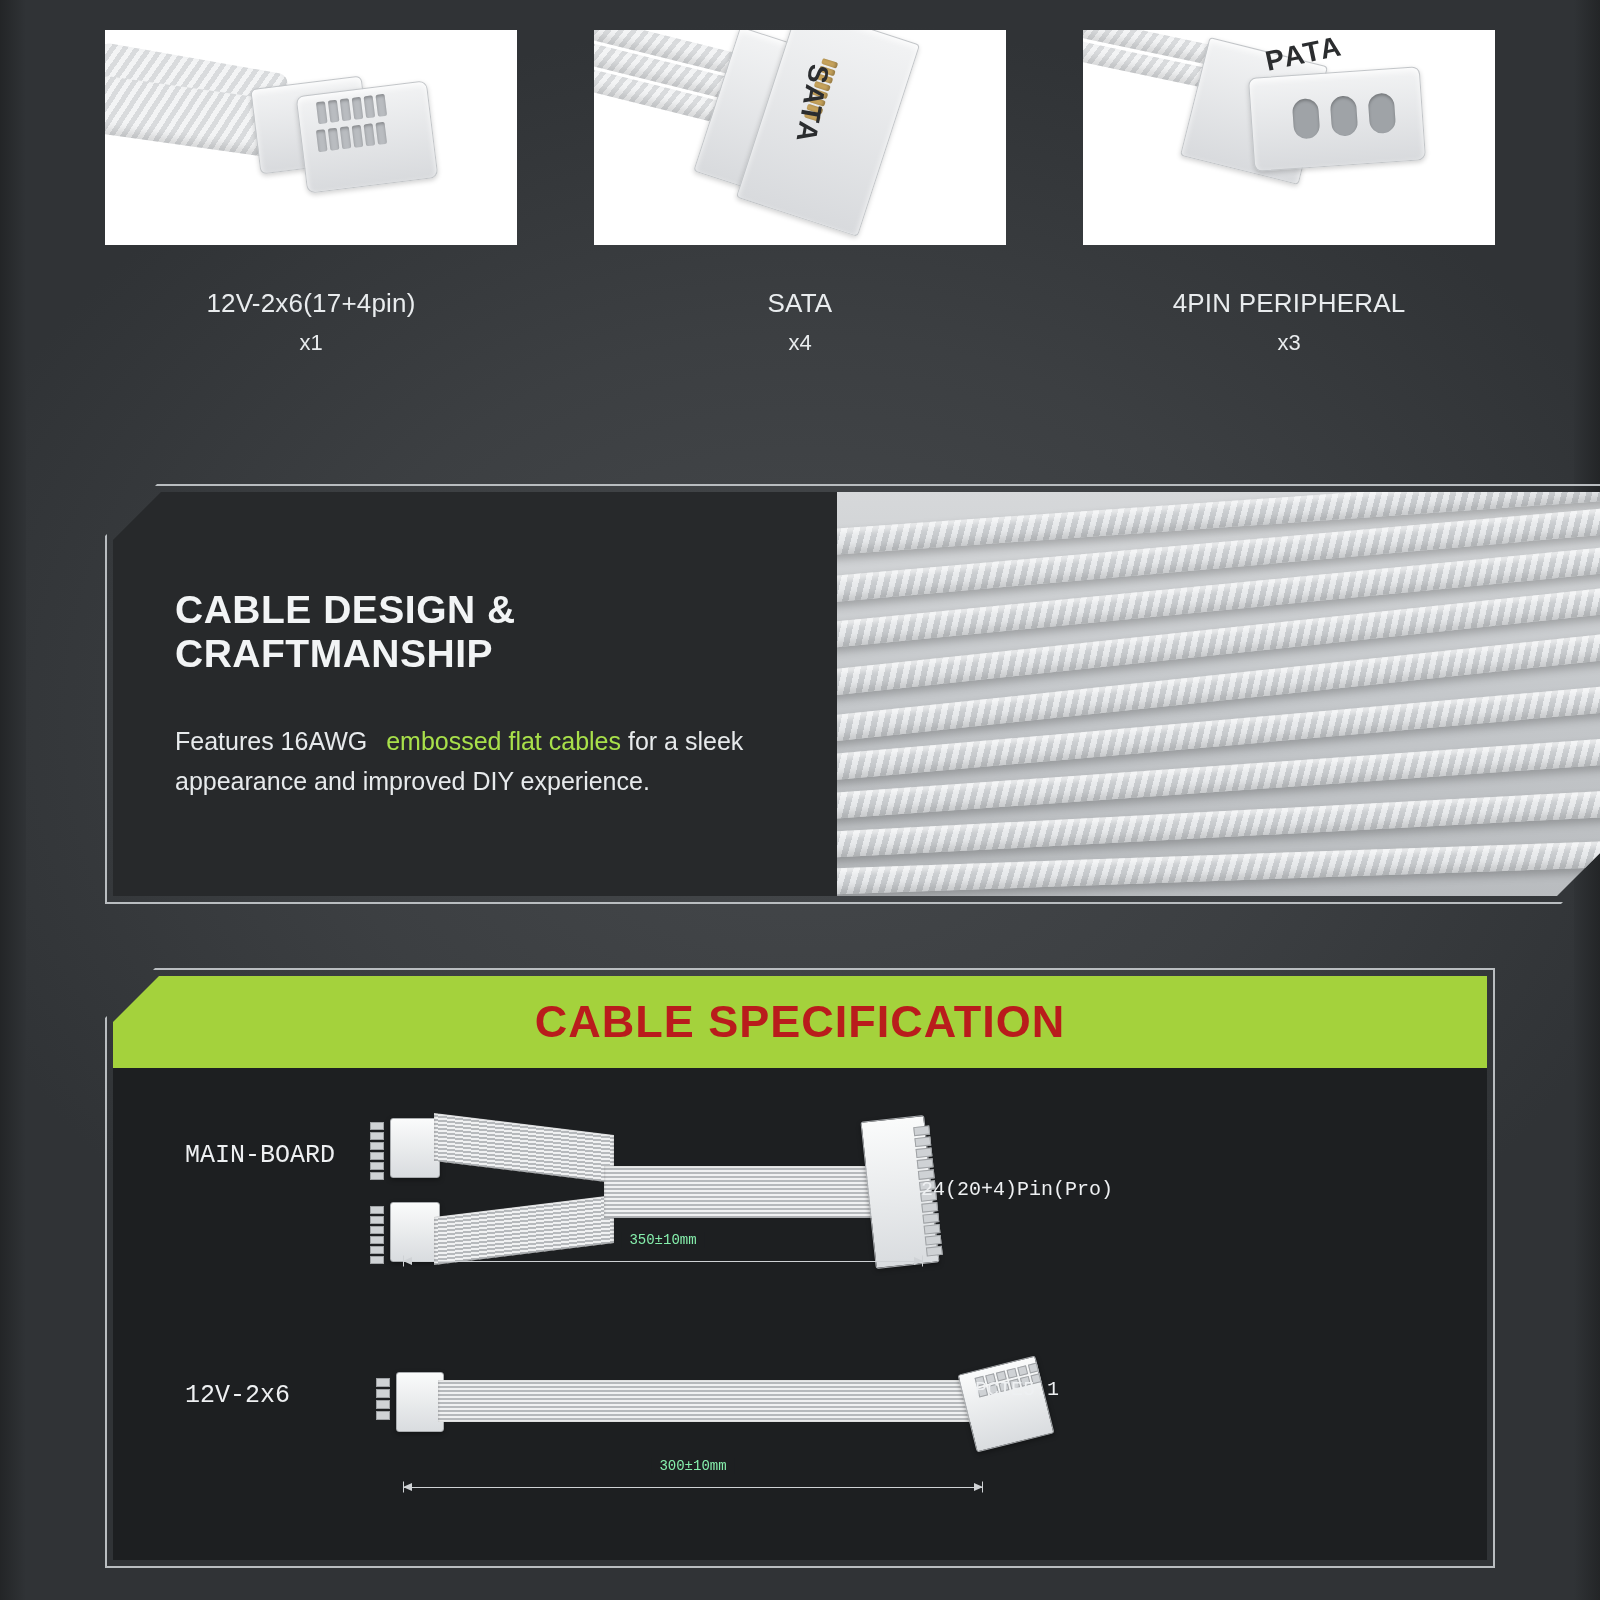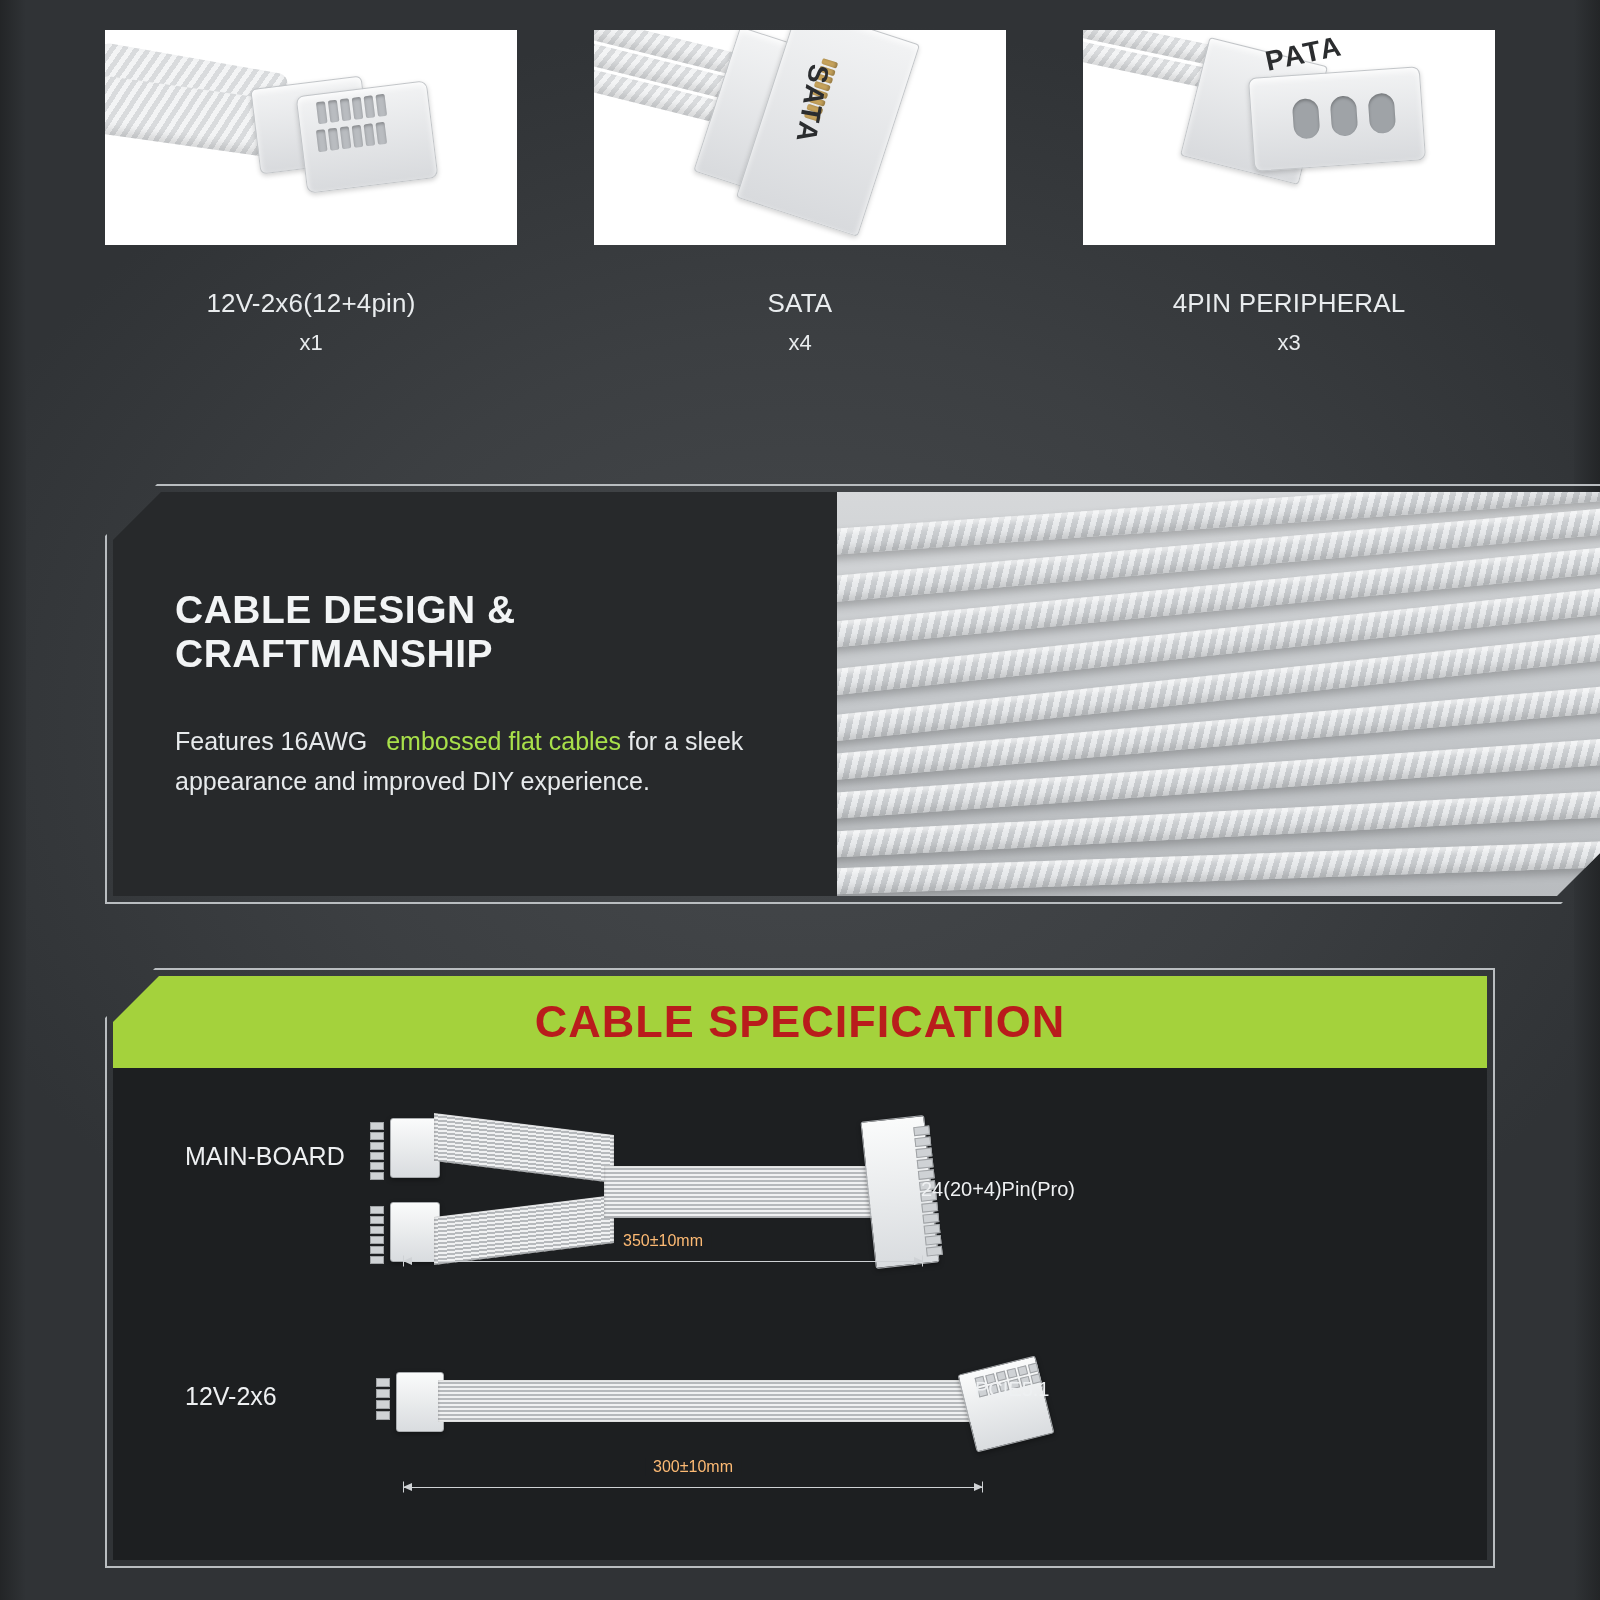--- a/index.html
+++ b/index.html
@@ -194,20 +194,21 @@
     font-weight: bold;
     letter-spacing: 1px;
   }
   .spec-body {
     position: absolute;
     left: 8px;
     top: 100px;
     right: 8px;
     bottom: 8px;
     background: #1d1f21;
+    font-family: Liberation Mono, monospace;
   }
   .spec-row {
     position: absolute;
     left: 0;
     width: 100%;
     height: 180px;
   }
   .row1 { top: 32px; }
   .row2 { top: 262px; }
   .row-name {
@@ -258,22 +259,22 @@
     border-top: 4px solid transparent;
     border-bottom: 4px solid transparent;
   }
   .dim-arrow-l { left: 0; border-right: 9px solid #cfd2d5; }
   .dim-arrow-r { right: 0; border-left: 9px solid #cfd2d5; }
   .dim-text {
     position: absolute;
     left: 50%;
     transform: translateX(-50%);
     top: -20px;
-    color: #fdba74;
-    font-size: 16px;
+    color: #86efac;
+    font-size: 14px;
     background: #1d1f21;
     padding: 0 8px;
     white-space: nowrap;
   }
 
   
   .harness {
     position: absolute;
   }
   .wirebundle {
@@ -323,21 +324,21 @@
         </div>
         <div class="pinrow" style="left:212px; top:68px; transform:rotate(-7deg);">
           <div class="pin"></div>
             <div class="pin"></div>
             <div class="pin"></div>
           <div class="pin"></div>
             <div class="pin"></div>
             <div class="pin"></div>
         </div>
       </div>
-      <div class="conn-label">12V-2x6(12+4pin)</div>
+      <div class="conn-label">12V-2x6(17+4pin)</div>
       <div class="conn-qty">x1</div>
     </div>
 
     <div class="conn-card">
       <div class="conn-photo">
         <div class="braid" style="left:-20px; top:8px; width:200px; height:22px; transform:rotate(14deg);"></div>
         <div class="braid" style="left:-20px; top:34px; width:200px; height:22px; transform:rotate(14deg);"></div>
         <div class="braid" style="left:-20px; top:60px; width:200px; height:22px; transform:rotate(14deg);"></div>
         <div class="plug" style="left:120px; top:10px; width:110px; height:150px; transform:rotate(18deg); border-radius:4px;"></div>
         <div class="plug" style="left:170px; top:-10px; width:126px; height:200px; transform:rotate(18deg); border-radius:4px;"></div>

